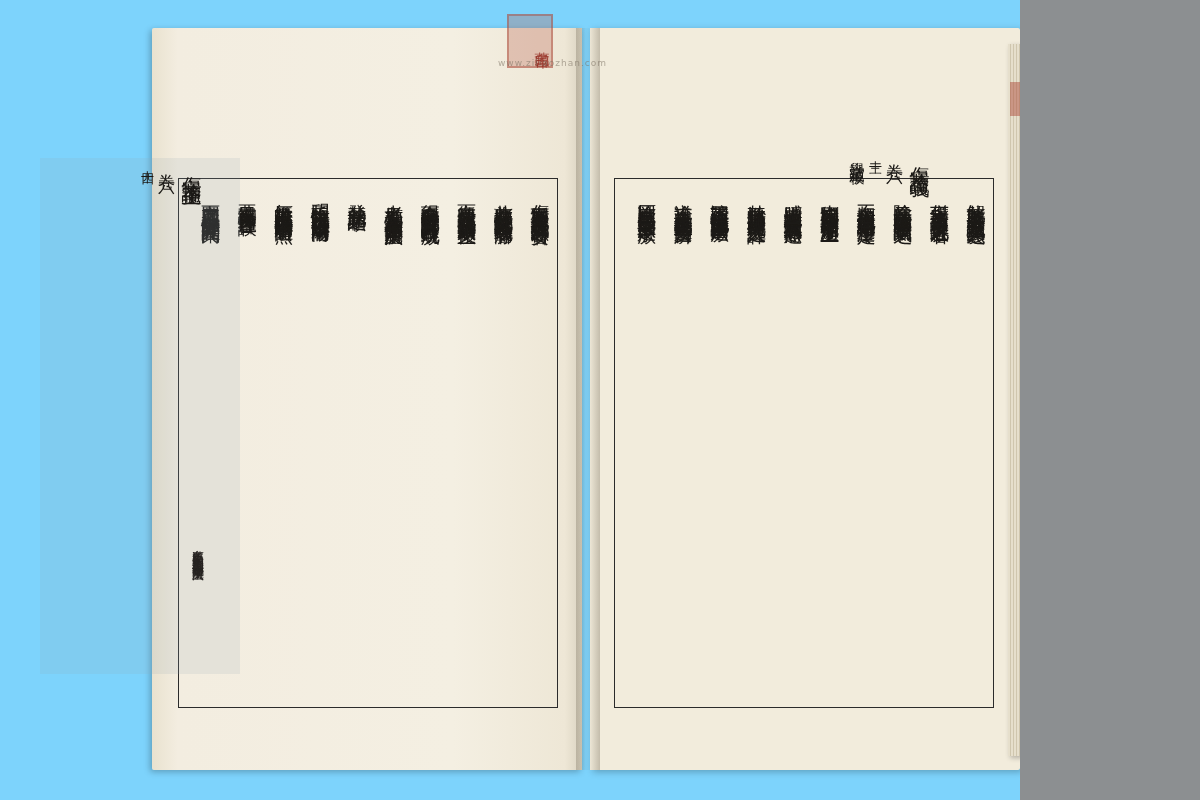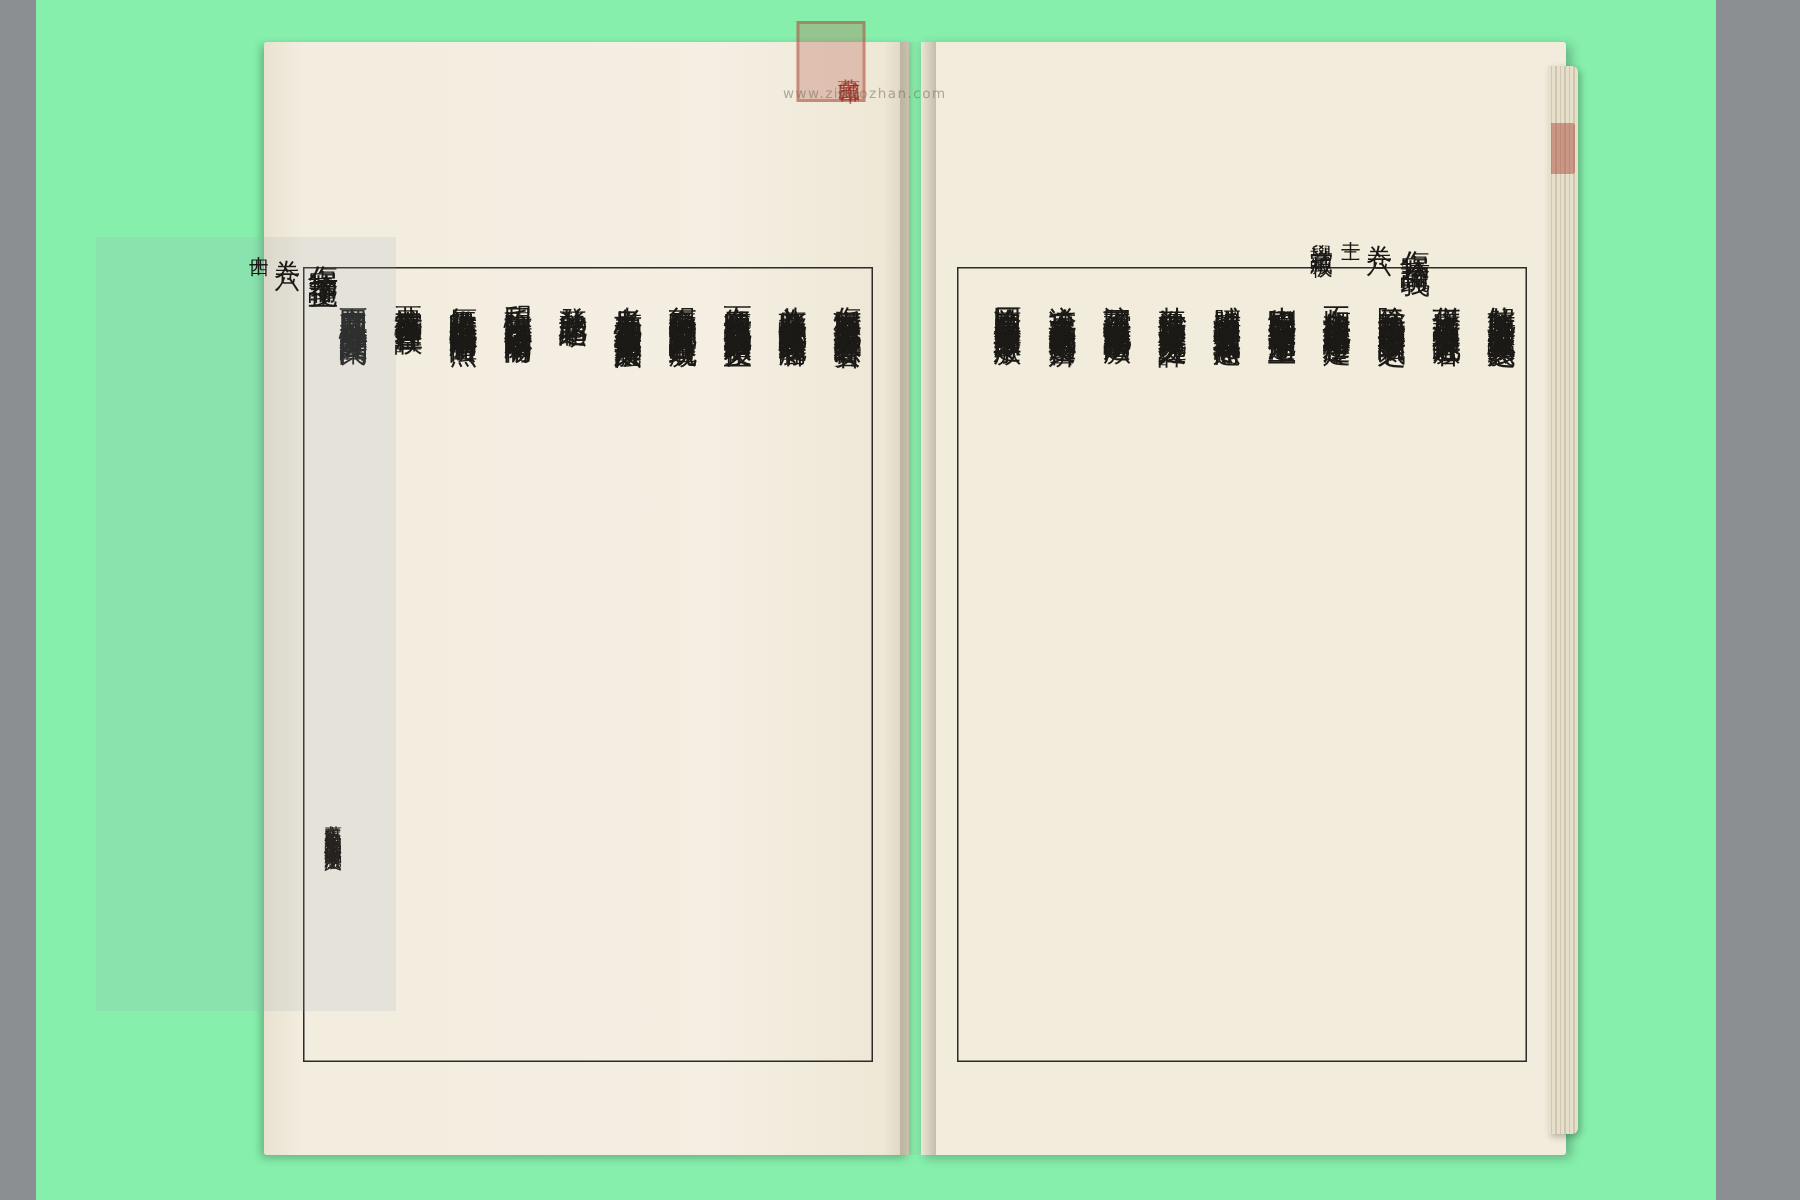--- a/index.html
+++ b/index.html
@@ -2,26 +2,25 @@
 <html><head>
 <meta charset="utf-8">
 <style>
   html, body {
     margin: 0;
     padding: 0;
     background: #8c8f91;
   }
   #page {
     position: relative;
-    width: 1120px;
+    width: 1020px;
     height: 800px;
-    background: #86efac;
+    background: #7dd3fc;
     overflow: hidden;
     font-family: "DejaVu Sans", sans-serif;
-    margin-left: 24px;
   }
 
   
   .book {
     position: absolute;
     left: 152px;
     top: 28px;
     width: 868px;
     height: 742px;
   }

